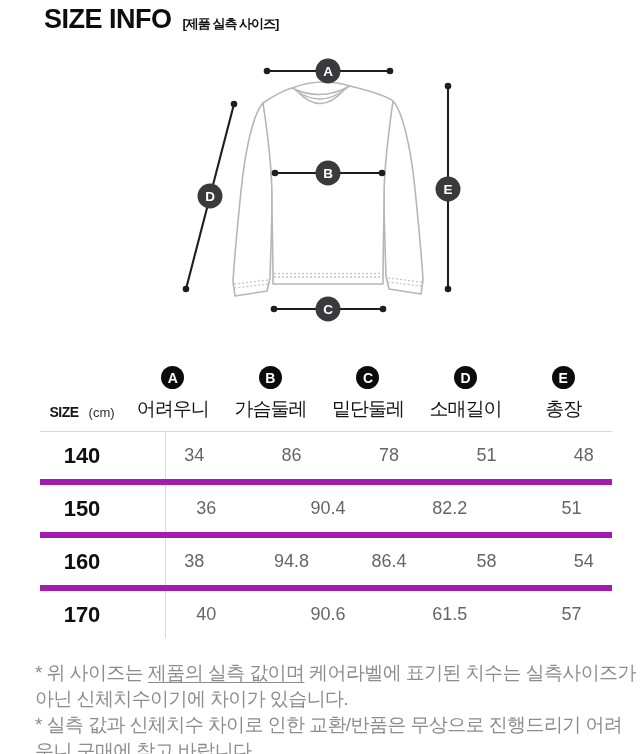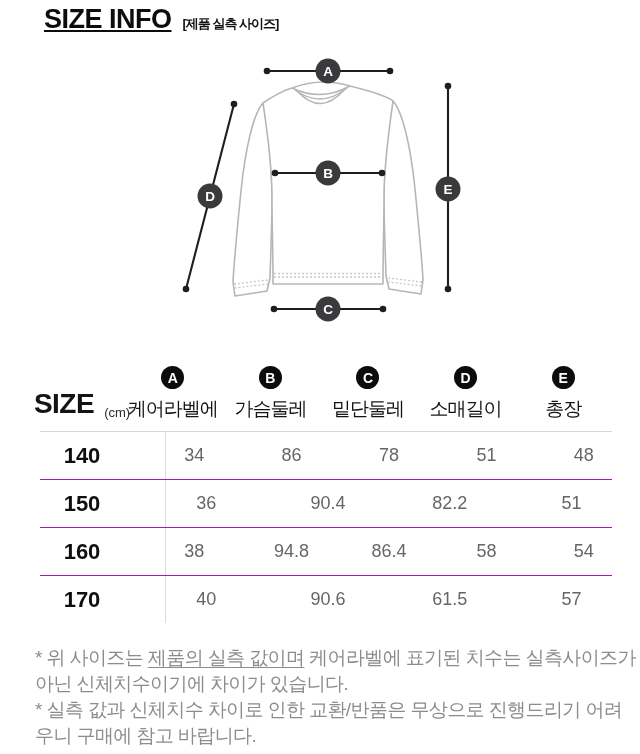--- a/index.html
+++ b/index.html
@@ -2,43 +2,43 @@
 <html><head>
 <meta charset="utf-8">
 <style>
   html,body{margin:0;padding:0;background:#fff;}
   .page{
     position:relative;width:640px;height:754px;background:#ffffff;overflow:hidden;
     font-family:"Liberation Sans","DejaVu Sans",sans-serif;color:#111;
   }
   
   .header{padding:4px 0 0 44px;display:flex;align-items:baseline;gap:11px;}
-  .title{font-size:27px;font-weight:800;letter-spacing:-0.5px;color:#0d0d0d;text-decoration:underline;}
+  .title{font-size:27px;font-weight:800;letter-spacing:-0.5px;color:#0d0d0d;}
   .subtitle{font-size:13px;font-weight:700;letter-spacing:-1px;color:#111;}
   
   .diagram-wrap{width:320px;height:300px;margin:21px auto 0 auto;position:relative;}
   .diagram-wrap svg{display:block;}
   
   .size-table{width:572px;margin:10px 0 0 40px;}
   .t-row{display:flex;align-items:stretch;}
   .t-head{border-bottom:1px solid #d6d6d6;padding-bottom:9px;}
   .cell{display:flex;align-items:center;justify-content:center;}
   .c-size{width:84px;flex:0 0 84px;}
   .c-val{flex:1 1 0;}
   .head-size{align-items:flex-end;justify-content:center;padding-bottom:2px;}
-  .size-word{font-size:28px;font-weight:600;letter-spacing:-0.5px;color:#141414;}
+  .size-word{font-size:14px;font-weight:600;letter-spacing:-0.5px;color:#141414;}
   .size-unit{font-size:13px;font-weight:400;color:#2b2b2b;margin-left:10px;}
   .head-col{flex-direction:column;justify-content:flex-end;gap:7px;}
   .tbadge{
     width:23px;height:23px;border-radius:50%;background:#0c0c0c;color:#fff;
     font-size:14px;font-weight:700;display:flex;align-items:center;justify-content:center;
   }
   .tlabel{font-size:19px;font-weight:500;letter-spacing:-1px;color:#141414;}
   .t-body{height:47px;gap:41px;}
-  .t-body + .t-body{border-top:1px solid #a21caf;}
+  .t-body + .t-body{border-top:6px solid #a21caf;}
   .size-cell{font-size:22px;font-weight:700;color:#0f0f0f;}
   .val-cell{font-size:18px;font-weight:400;color:#666;}
   .first-val{border-left:1px solid #dcdcdc;}
   
   .notes{margin:22px 0 0 35px;}
   .note{margin:0;font-size:19px;line-height:26px;letter-spacing:-0.6px;color:#8c8c8c;}
   .note .u{text-decoration:underline;text-underline-offset:3px;}
 </style>
 </head>
 <body>
@@ -121,21 +121,21 @@
 
   <div class="size-table">
     <div class="t-row t-head" id="table-header-row">
       <div class="cell c-size head-size">
         <span class="size-word">SIZE</span>
           <span class="size-unit">(cm)</span>
       </div>
 
     <div class="cell c-val head-col">
           <span class="tbadge">A</span>
-          <span class="tlabel">케어라벨에</span>
+          <span class="tlabel">어려우니</span>
         </div>
         <div class="cell c-val head-col">
           <span class="tbadge">B</span>
           <span class="tlabel">가슴둘레</span>
         </div>
         <div class="cell c-val head-col">
           <span class="tbadge">C</span>
           <span class="tlabel">밑단둘레</span>
         </div>
         <div class="cell c-val head-col">

